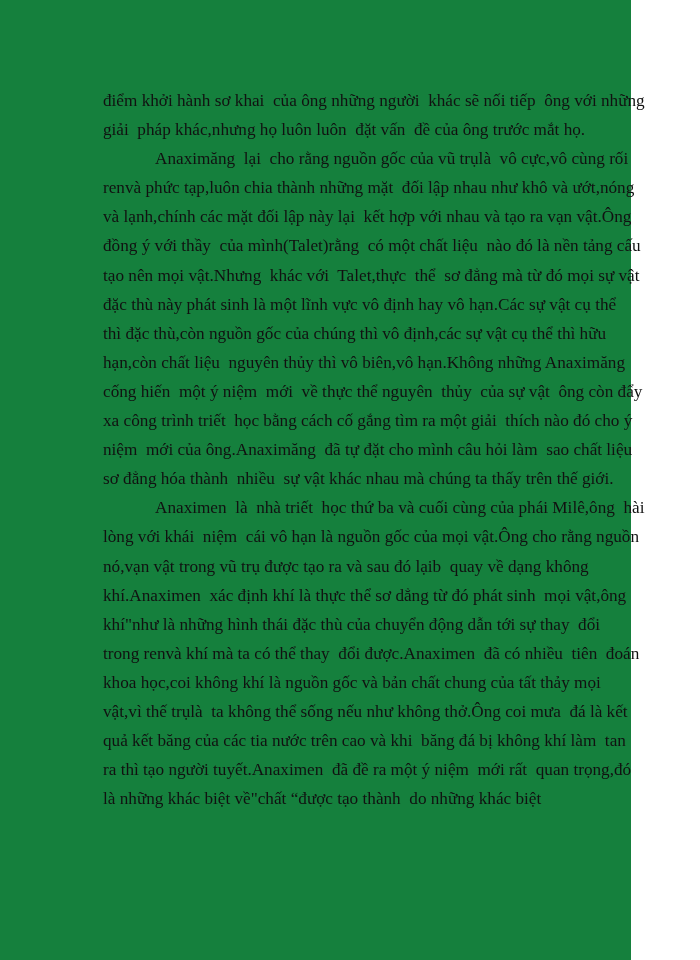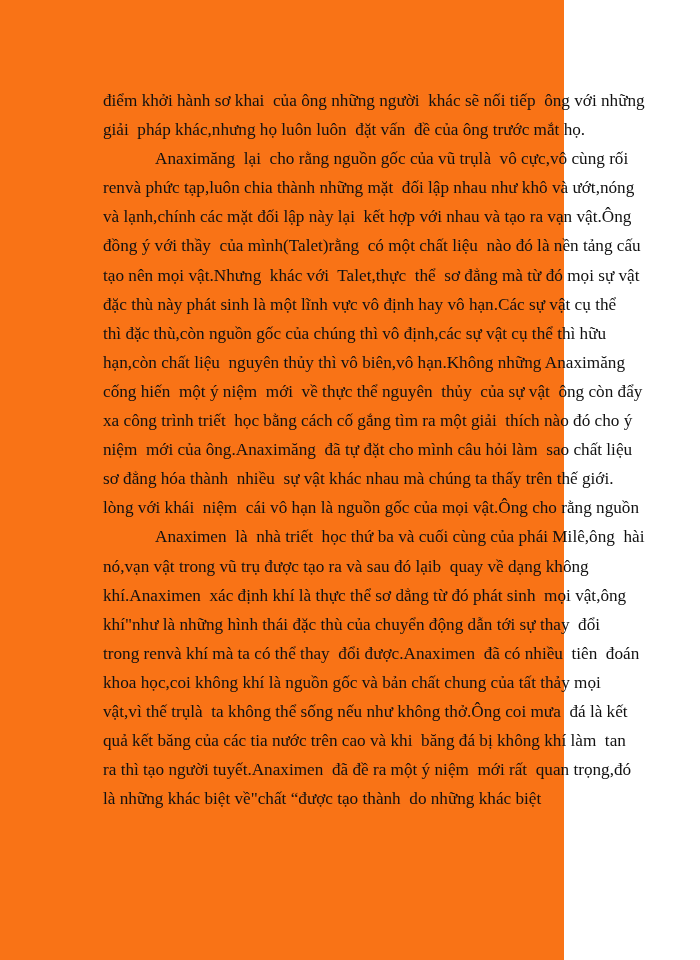--- a/index.html
+++ b/index.html
@@ -10,23 +10,23 @@
     body {
       width: 700px;
       height: 960px;
       position: relative;
       overflow: hidden;
     }
     .page {
       position: absolute;
       left: 0;
       top: 0;
-      width: 564px;
+      width: 631px;
       height: 960px;
-      background: #f97316;
+      background: #15803d;
     }
     .text-block {
       position: absolute;
       left: 103px;
       top: 86px;
       width: 520px;
       font-family: "Liberation Serif", "DejaVu Serif", serif;
       font-size: 17.2px;
       color: #111111;
     }
@@ -52,22 +52,22 @@
       <span class="line">và lạnh,chính các mặt đối lập này lại  kết hợp với nhau và tạo ra vạn vật.Ông</span>
       <span class="line">đồng ý với thầy  của mình(Talet)rằng  có một chất liệu  nào đó là nền tảng cấu</span>
       <span class="line">tạo nên mọi vật.Nhưng  khác với  Talet,thực  thể  sơ đẳng mà từ đó mọi sự vật</span>
       <span class="line">đặc thù này phát sinh là một lĩnh vực vô định hay vô hạn.Các sự vật cụ thể</span>
       <span class="line">thì đặc thù,còn nguồn gốc của chúng thì vô định,các sự vật cụ thể thì hữu</span>
       <span class="line">hạn,còn chất liệu  nguyên thủy thì vô biên,vô hạn.Không những Anaximăng</span>
       <span class="line">cống hiến  một ý niệm  mới  về thực thể nguyên  thủy  của sự vật  ông còn đẩy</span>
       <span class="line">xa công trình triết  học bằng cách cố gắng tìm ra một giải  thích nào đó cho ý</span>
       <span class="line">niệm  mới của ông.Anaximăng  đã tự đặt cho mình câu hỏi làm  sao chất liệu</span>
       <span class="line">sơ đẳng hóa thành  nhiều  sự vật khác nhau mà chúng ta thấy trên thế giới.</span>
+      <span class="line indent">Anaximen  là  nhà triết  học thứ ba và cuối cùng của phái Milê,ông  hài</span>
       <span class="line">lòng với khái  niệm  cái vô hạn là nguồn gốc của mọi vật.Ông cho rằng nguồn</span>
-      <span class="line indent">Anaximen  là  nhà triết  học thứ ba và cuối cùng của phái Milê,ông  hài</span>
       <span class="line">nó,vạn vật trong vũ trụ được tạo ra và sau đó lạib  quay về dạng không</span>
       <span class="line">khí.Anaximen  xác định khí là thực thể sơ dẳng từ đó phát sinh  mọi vật,ông</span>
       <span class="line">khí"như là những hình thái đặc thù của chuyển động dẫn tới sự thay  đổi</span>
       <span class="line">trong renvà khí mà ta có thể thay  đổi được.Anaximen  đã có nhiều  tiên  đoán</span>
       <span class="line">khoa học,coi không khí là nguồn gốc và bản chất chung của tất thảy mọi</span>
       <span class="line">vật,vì thế trụlà  ta không thể sống nếu như không thở.Ông coi mưa  đá là kết</span>
       <span class="line">quả kết băng của các tia nước trên cao và khi  băng đá bị không khí làm  tan</span>
       <span class="line">ra thì tạo người tuyết.Anaximen  đã đề ra một ý niệm  mới rất  quan trọng,đó</span>
       <span class="line">là những khác biệt về"chất “được tạo thành  do những khác biệt</span>
     </div>

